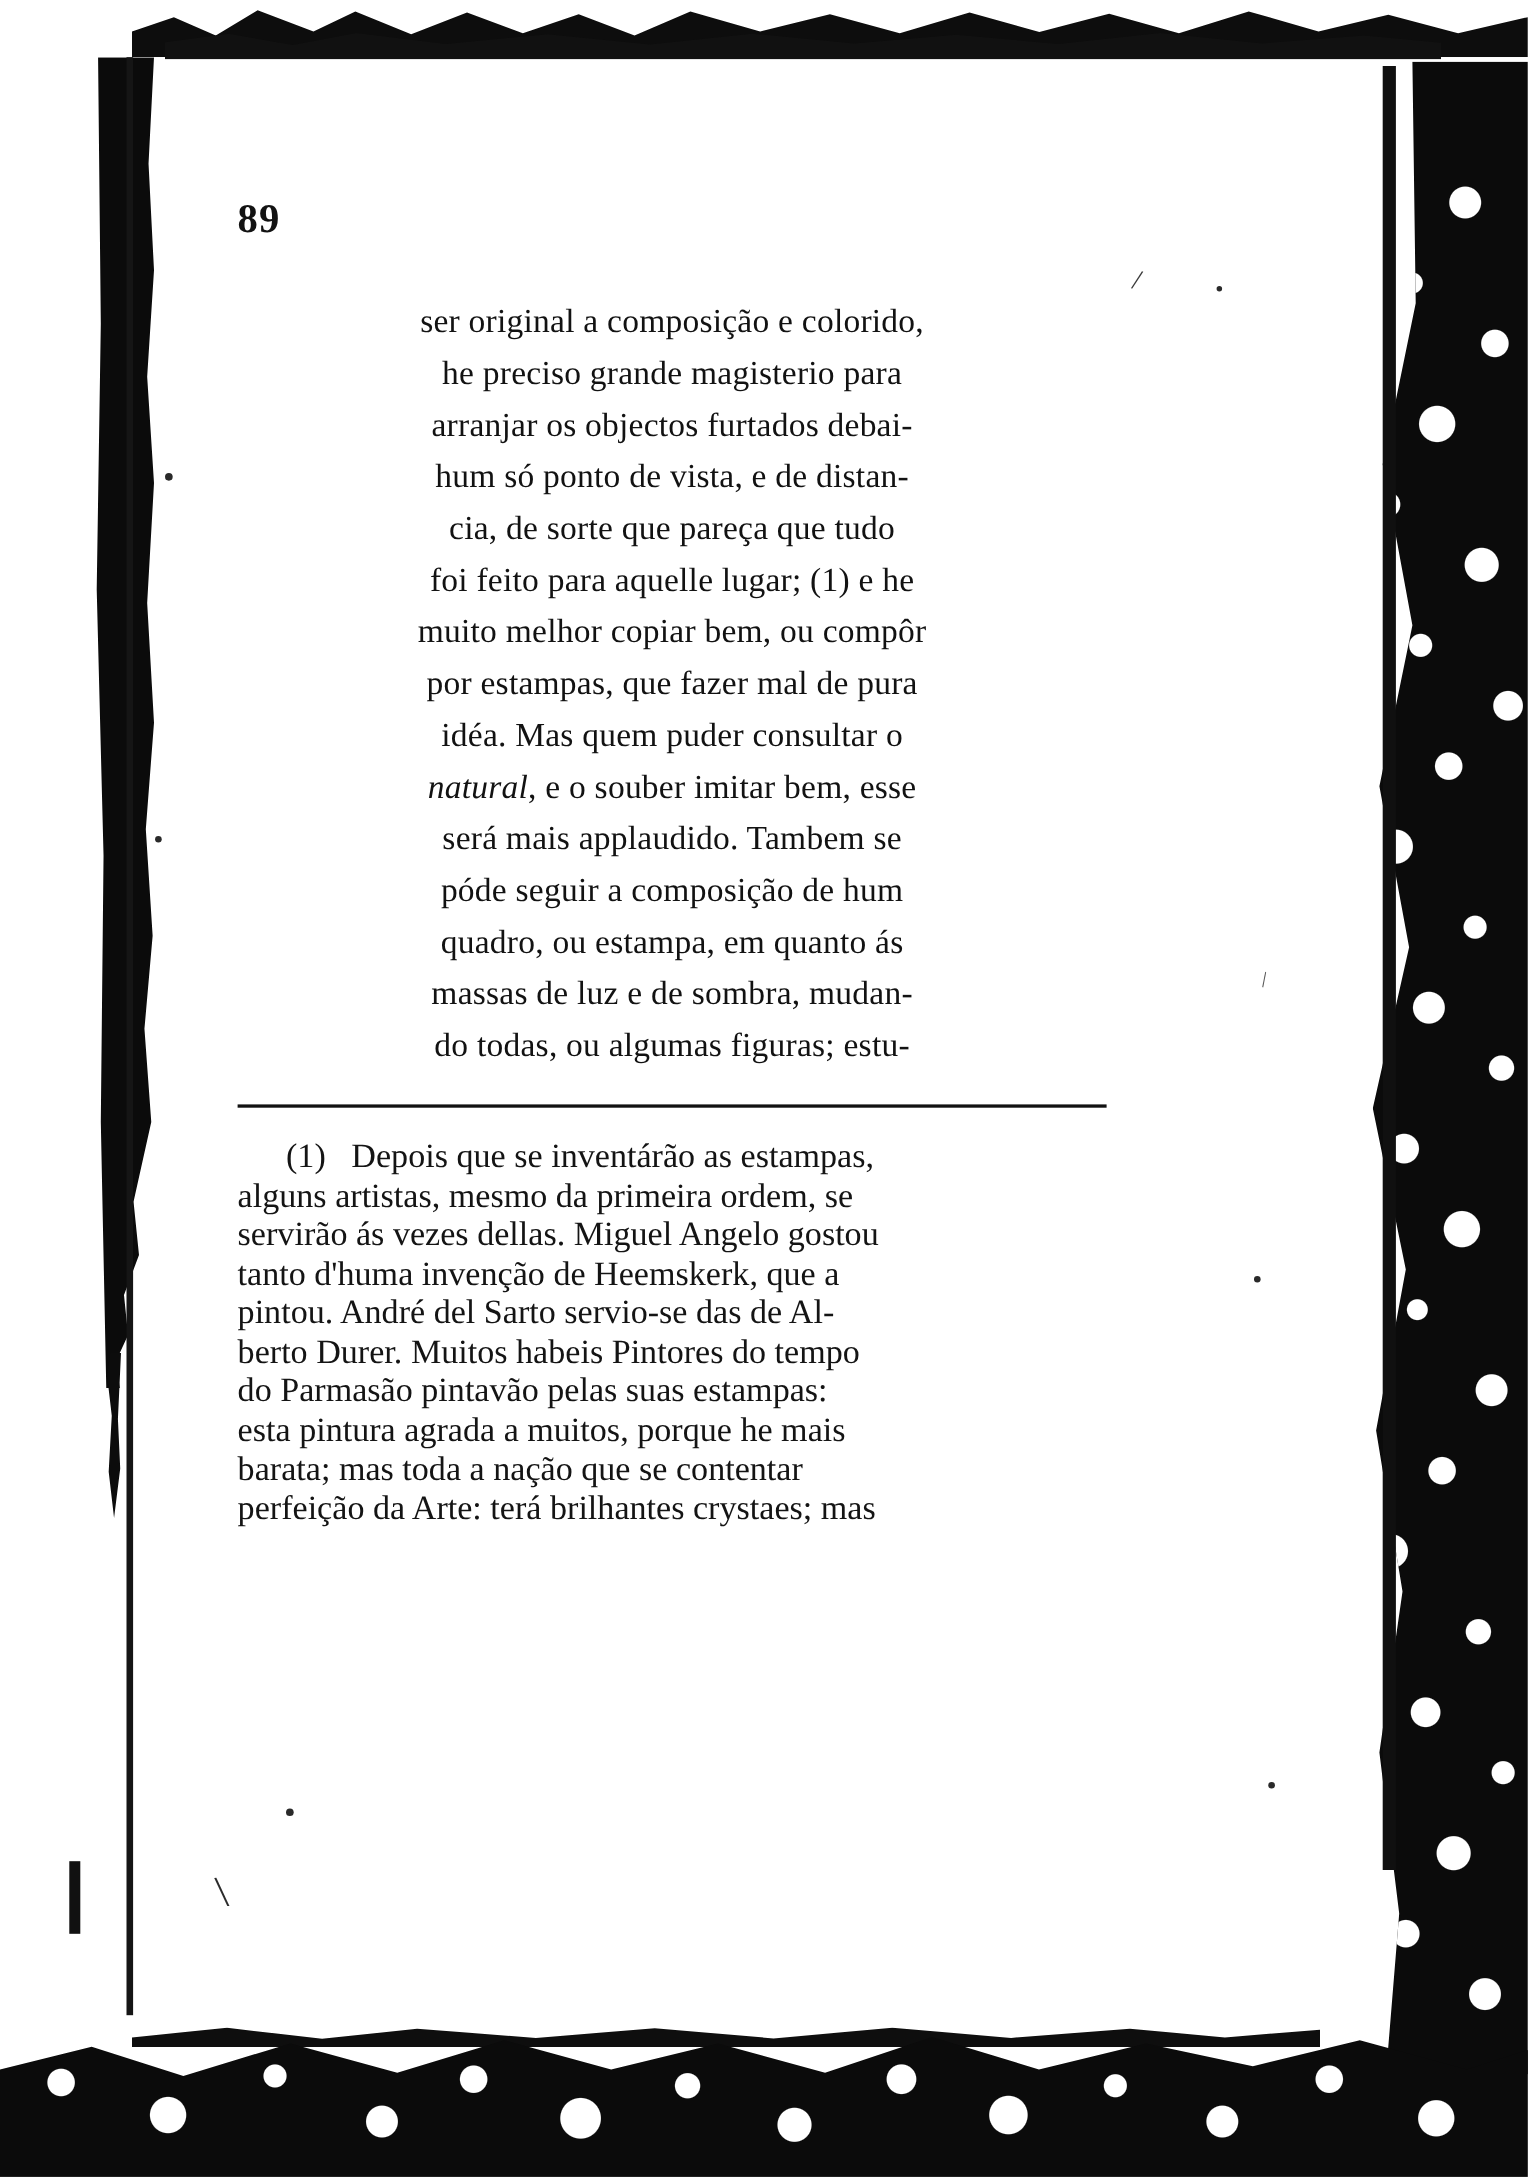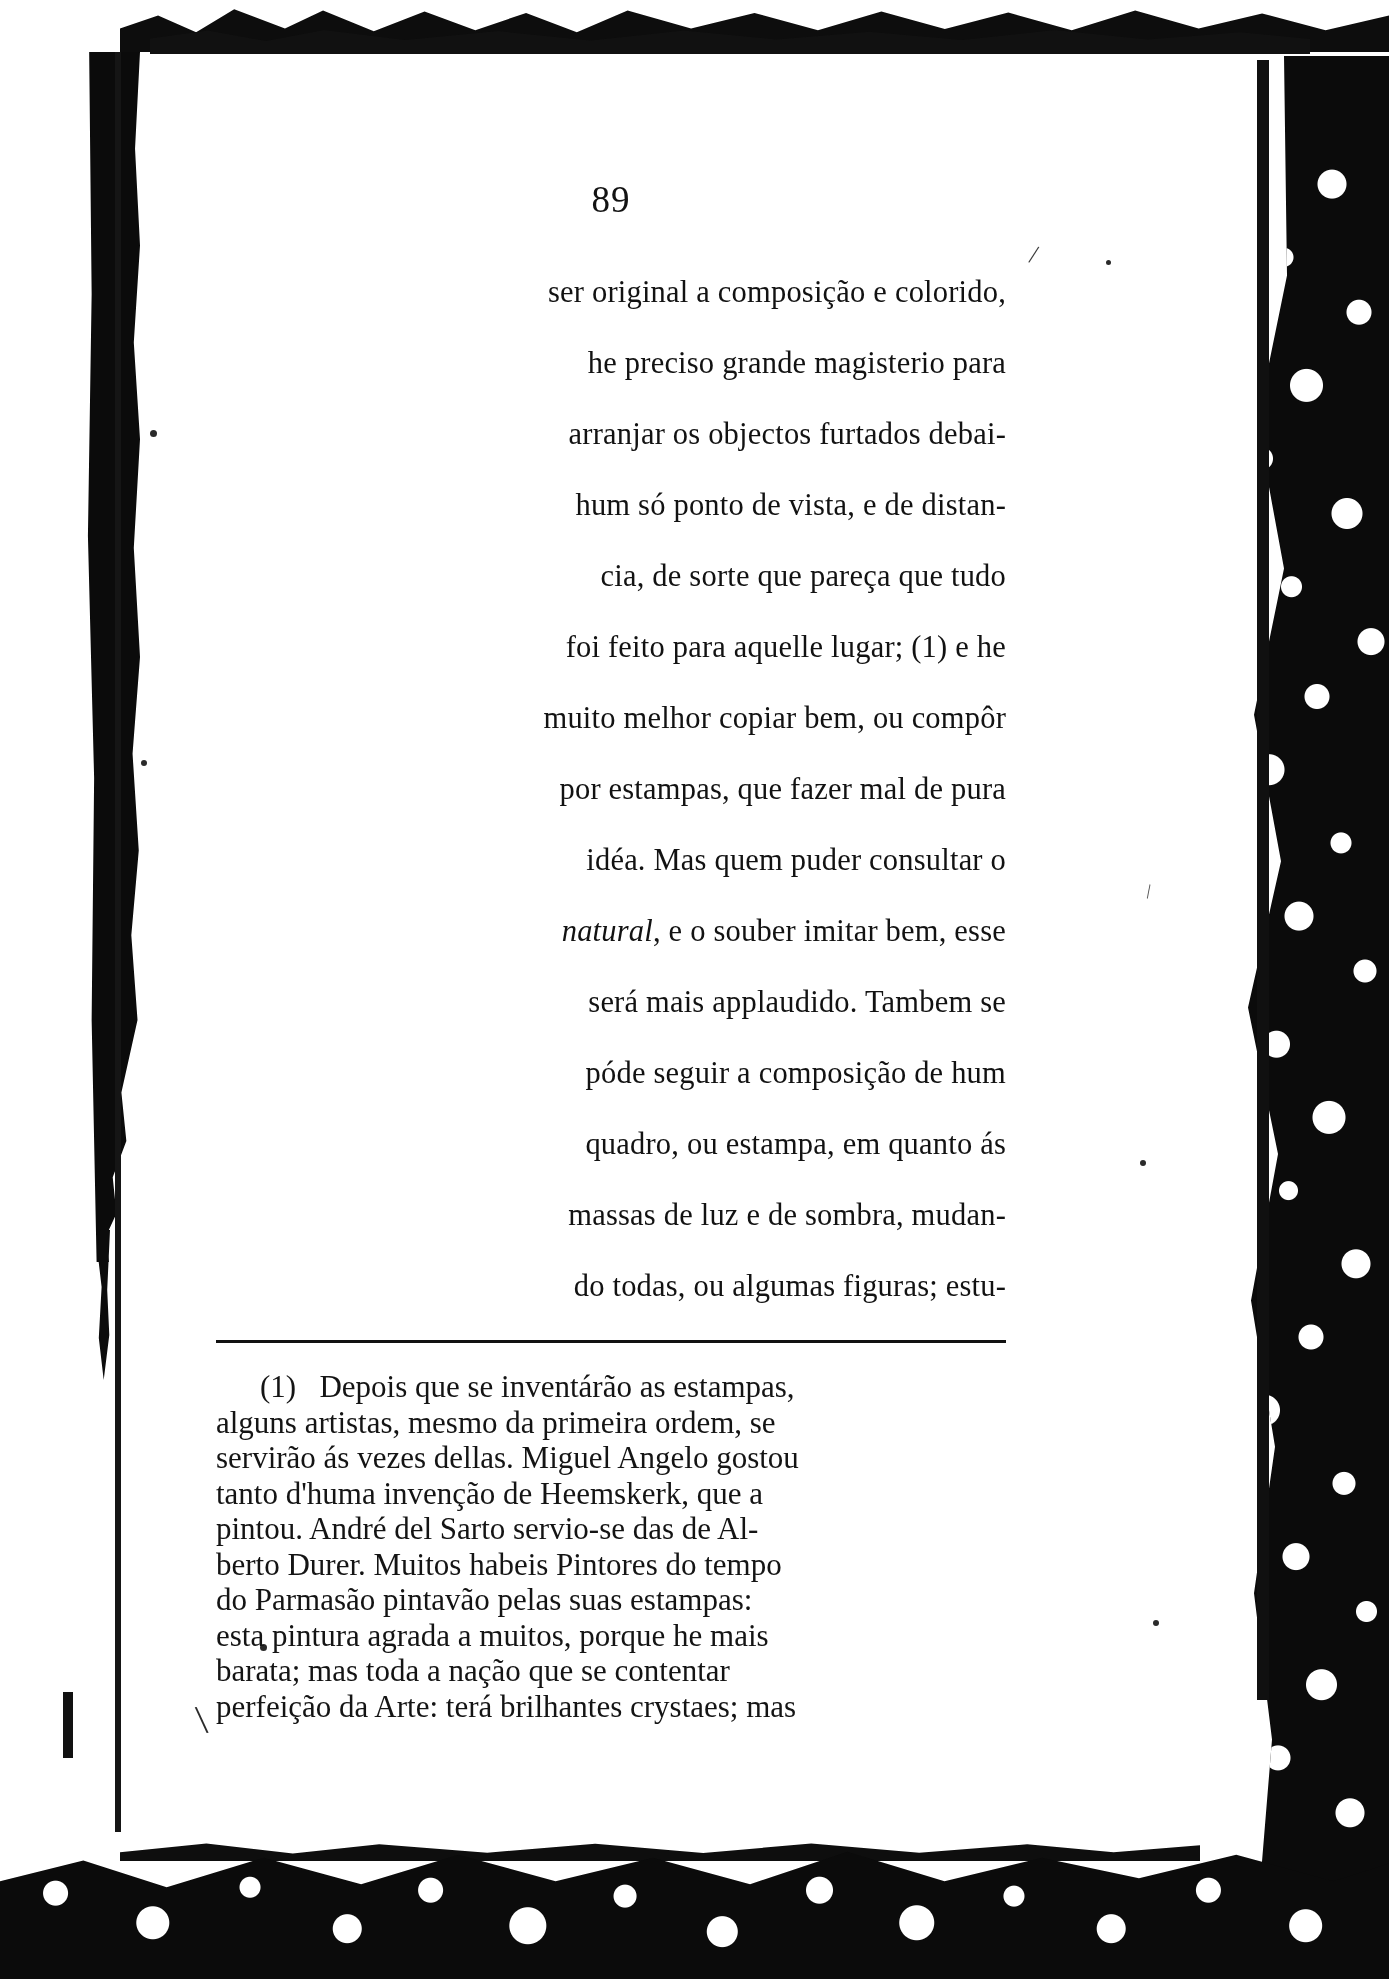--- a/index.html
+++ b/index.html
@@ -155,41 +155,39 @@
 
   
   .page-body {
     position: absolute;
     left: 216px;
     top: 178px;
     width: 790px;
   }
   .page-number {
     font-size: 37px;
-    font-weight: 400;
-    text-align: center;
+    font-weight: 700;
     letter-spacing: 1px;
     color: #121212;
     margin: 0 0 48px 0;
   }
   .main-text {
     font-size: 30.5px;
     line-height: 47px;
     color: #121212;
     text-align: justify;
     letter-spacing: 0.2px;
   }
   .main-text .ln {
     display: block;
     white-space: nowrap;
   }
   .main-text .ln.stretch {
     display: flex;
-    justify-content: flex-end;
-    margin-top: 24px;
+    justify-content: center;
   }
   .main-text i {
   }
   .rule {
     margin: 30px 0 26px 0;
     height: 3px;
     background: #111;
     width: 100%;
   }
   .footnote {

